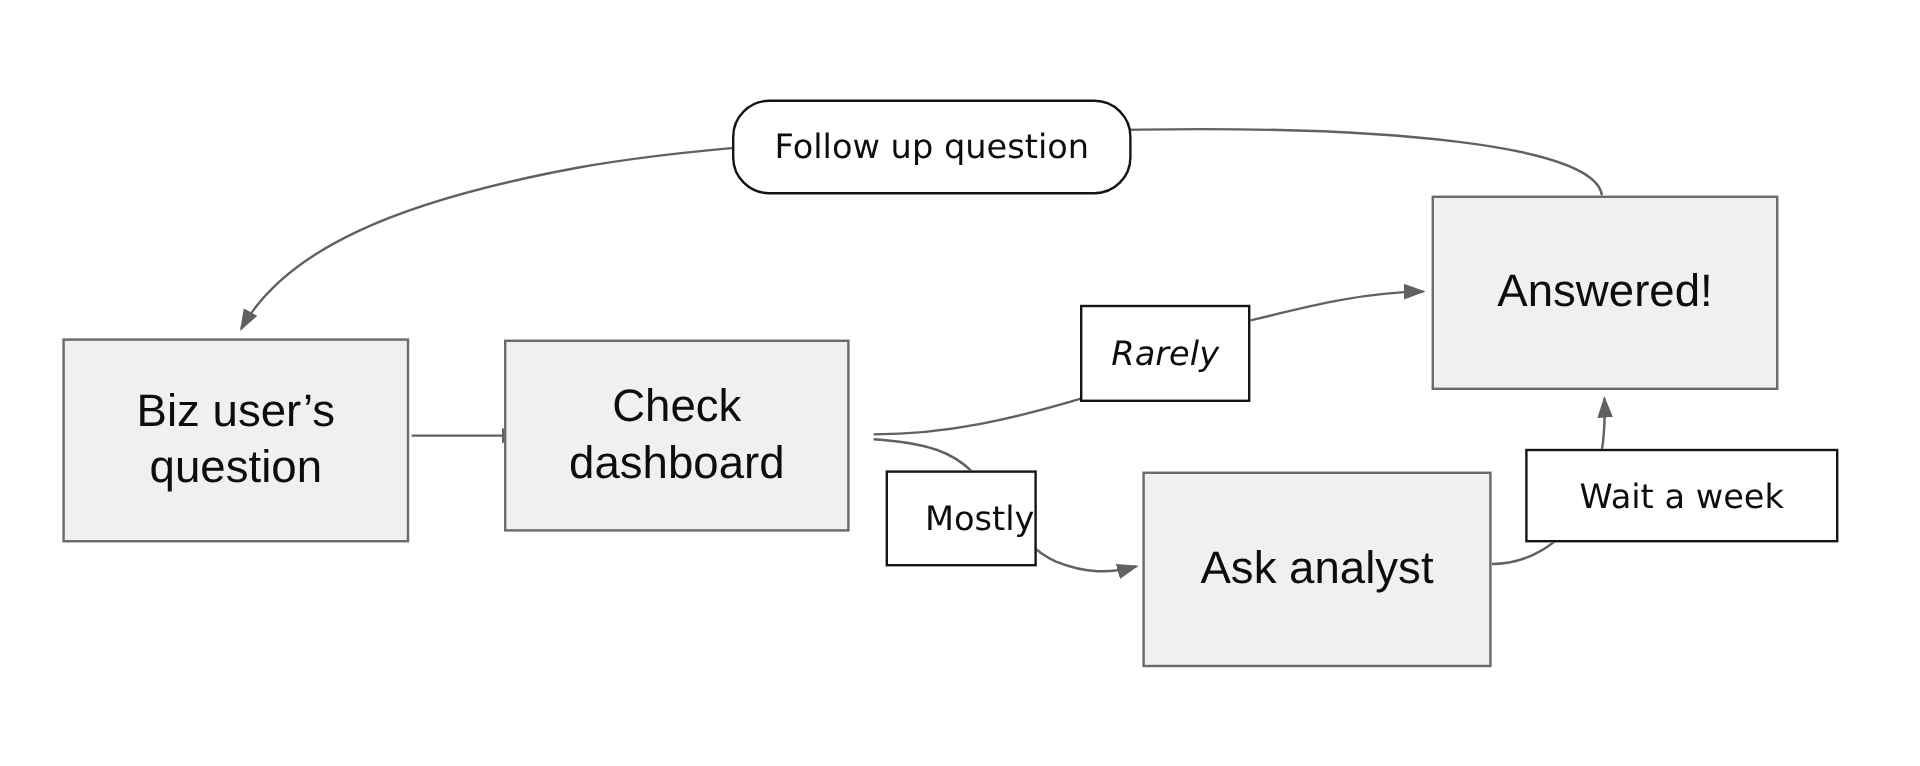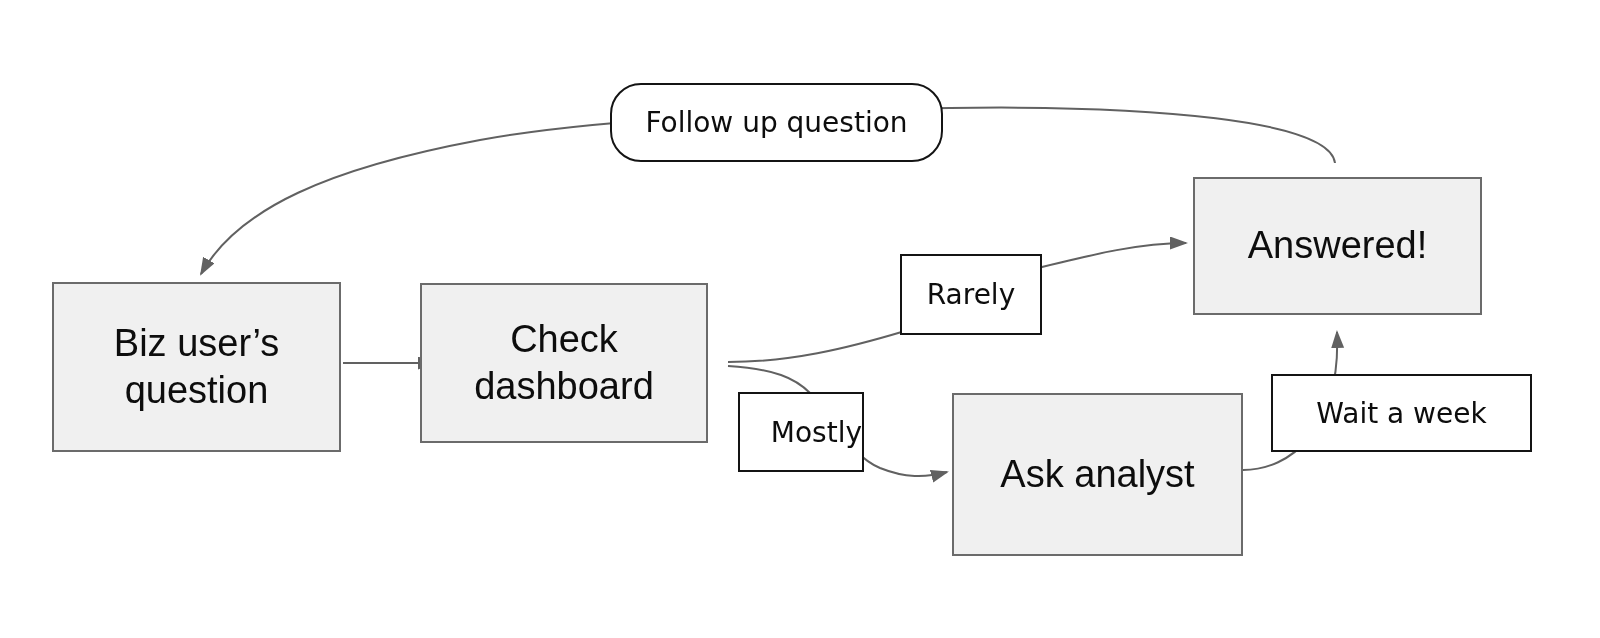--- a/index.html
+++ b/index.html
@@ -47,33 +47,33 @@
   </svg>
 
   <div class="node" style="left:52px;top:282px;width:289px;height:170px;">
     <span>Biz user’s question</span>
   </div>
 
   <div class="node" style="left:420px;top:283px;width:288px;height:160px;">
     <span>Check dashboard</span>
   </div>
 
-  <div class="node" style="left:1193px;top:163px;width:289px;height:138px;margin-top:14px;">
+  <div class="node" style="left:1193px;top:163px;width:289px;height:162px;">
     <span>Answered!</span>
   </div>
 
   <div class="node" style="left:952px;top:393px;width:291px;height:163px;">
     <span>Ask analyst</span>
   </div>
 
   <div class="edge-label" style="left:610px;top:83px;width:333px;height:79px;border-radius:31px;">
     <span>Follow up question</span>
   </div>
 
-  <div class="edge-label" style="left:900px;top:254px;width:142px;height:81px;">
+  <div class="edge-label" style="left:900px;top:254px;width:142px;height:81px;font-style:italic;">
     <span>Rarely</span>
   </div>
 
   <div class="edge-label" style="left:738px;top:392px;width:126px;height:80px;justify-content:flex-end;">
     <span>Mostly</span>
   </div>
 
   <div class="edge-label" style="left:1271px;top:374px;width:261px;height:78px;">
     <span>Wait a week</span>
   </div>

